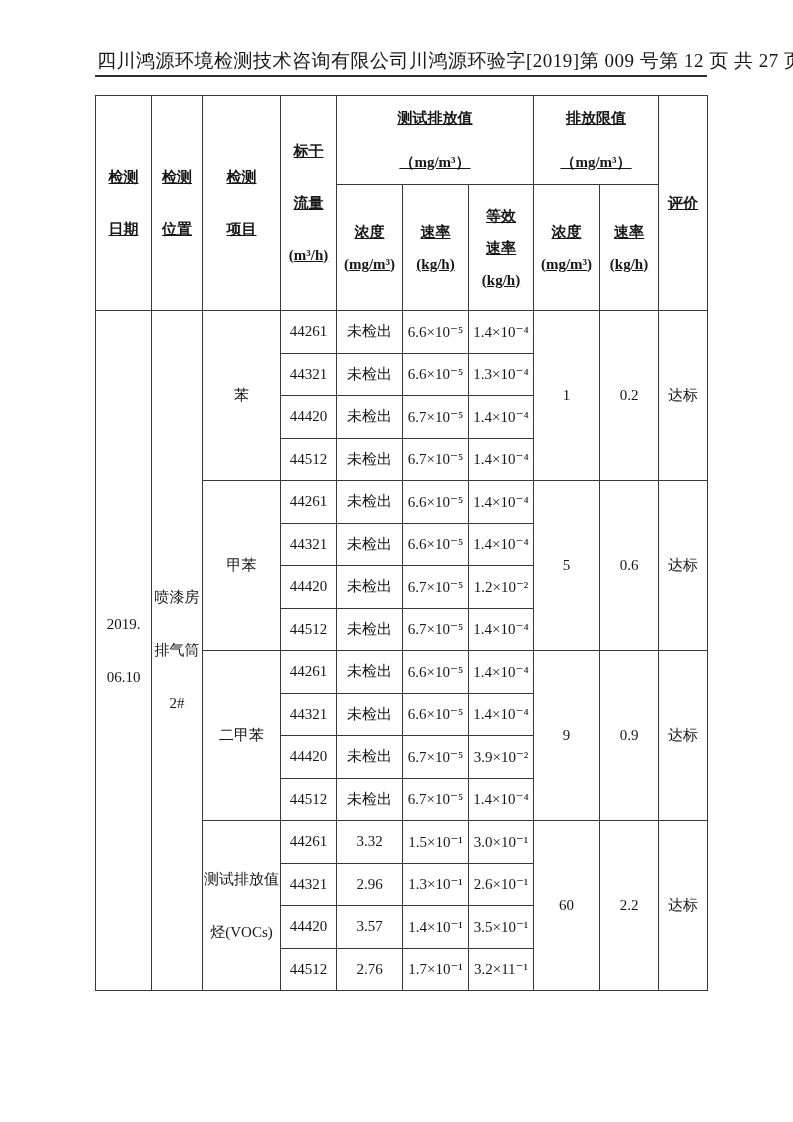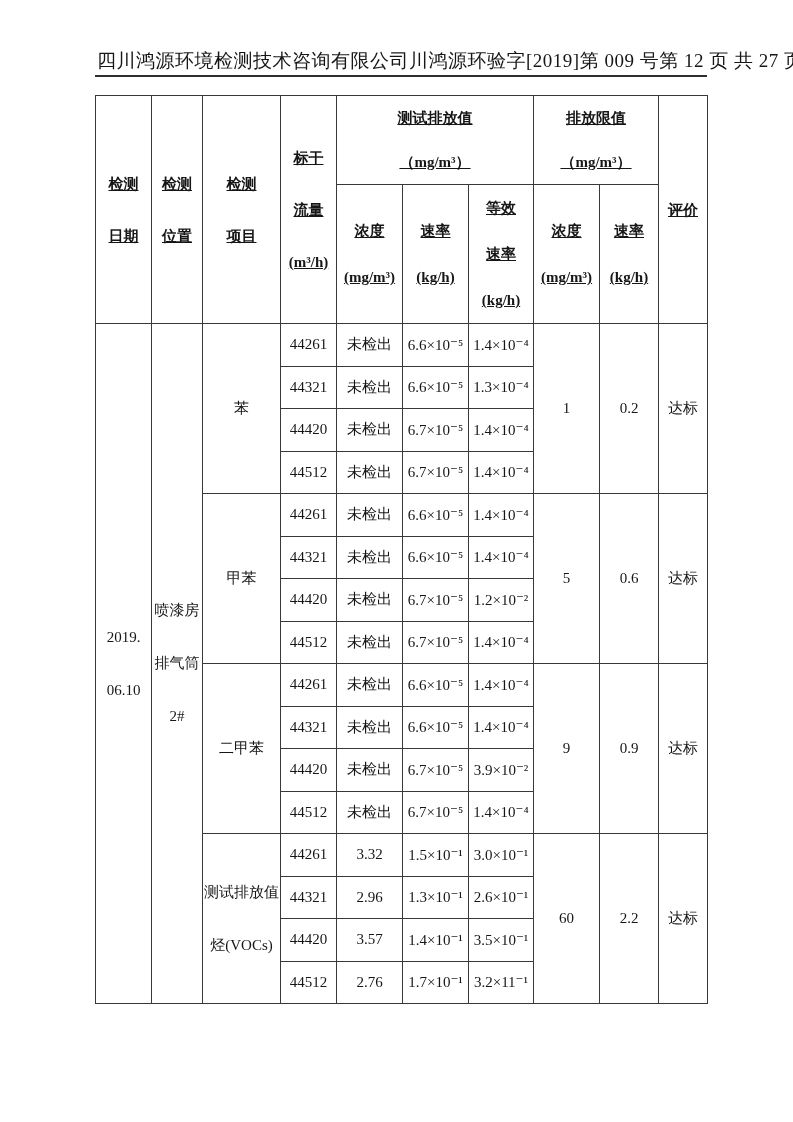--- a/index.html
+++ b/index.html
@@ -41,21 +41,21 @@
     white-space: pre-line;
     padding: 0;
     overflow: hidden;
   }
   table.report th { font-weight: bold; text-decoration: underline; }
   thead tr.h1 { height: 84px; }
   thead tr.h2 { height: 126px; }
   tbody tr { height: 42.5px; }
   th.tall  { line-height: 52px; }   
   th.grp   { line-height: 44px; }   
-  th.sub   { line-height: 46px; }   
+  th.sub   { line-height: 32px; }   
   td.merged { line-height: 53px; }  
   td.num { font-size: 15px; }
 </style>
 </head>
 <body>
 
 <div class="page-header">
   <span>四川鸿源环境检测技术咨询有限公司</span>
   <span>川鸿源环验字[2019]第 009 号</span>
   <span>第 12 页 共 27 页</span>

